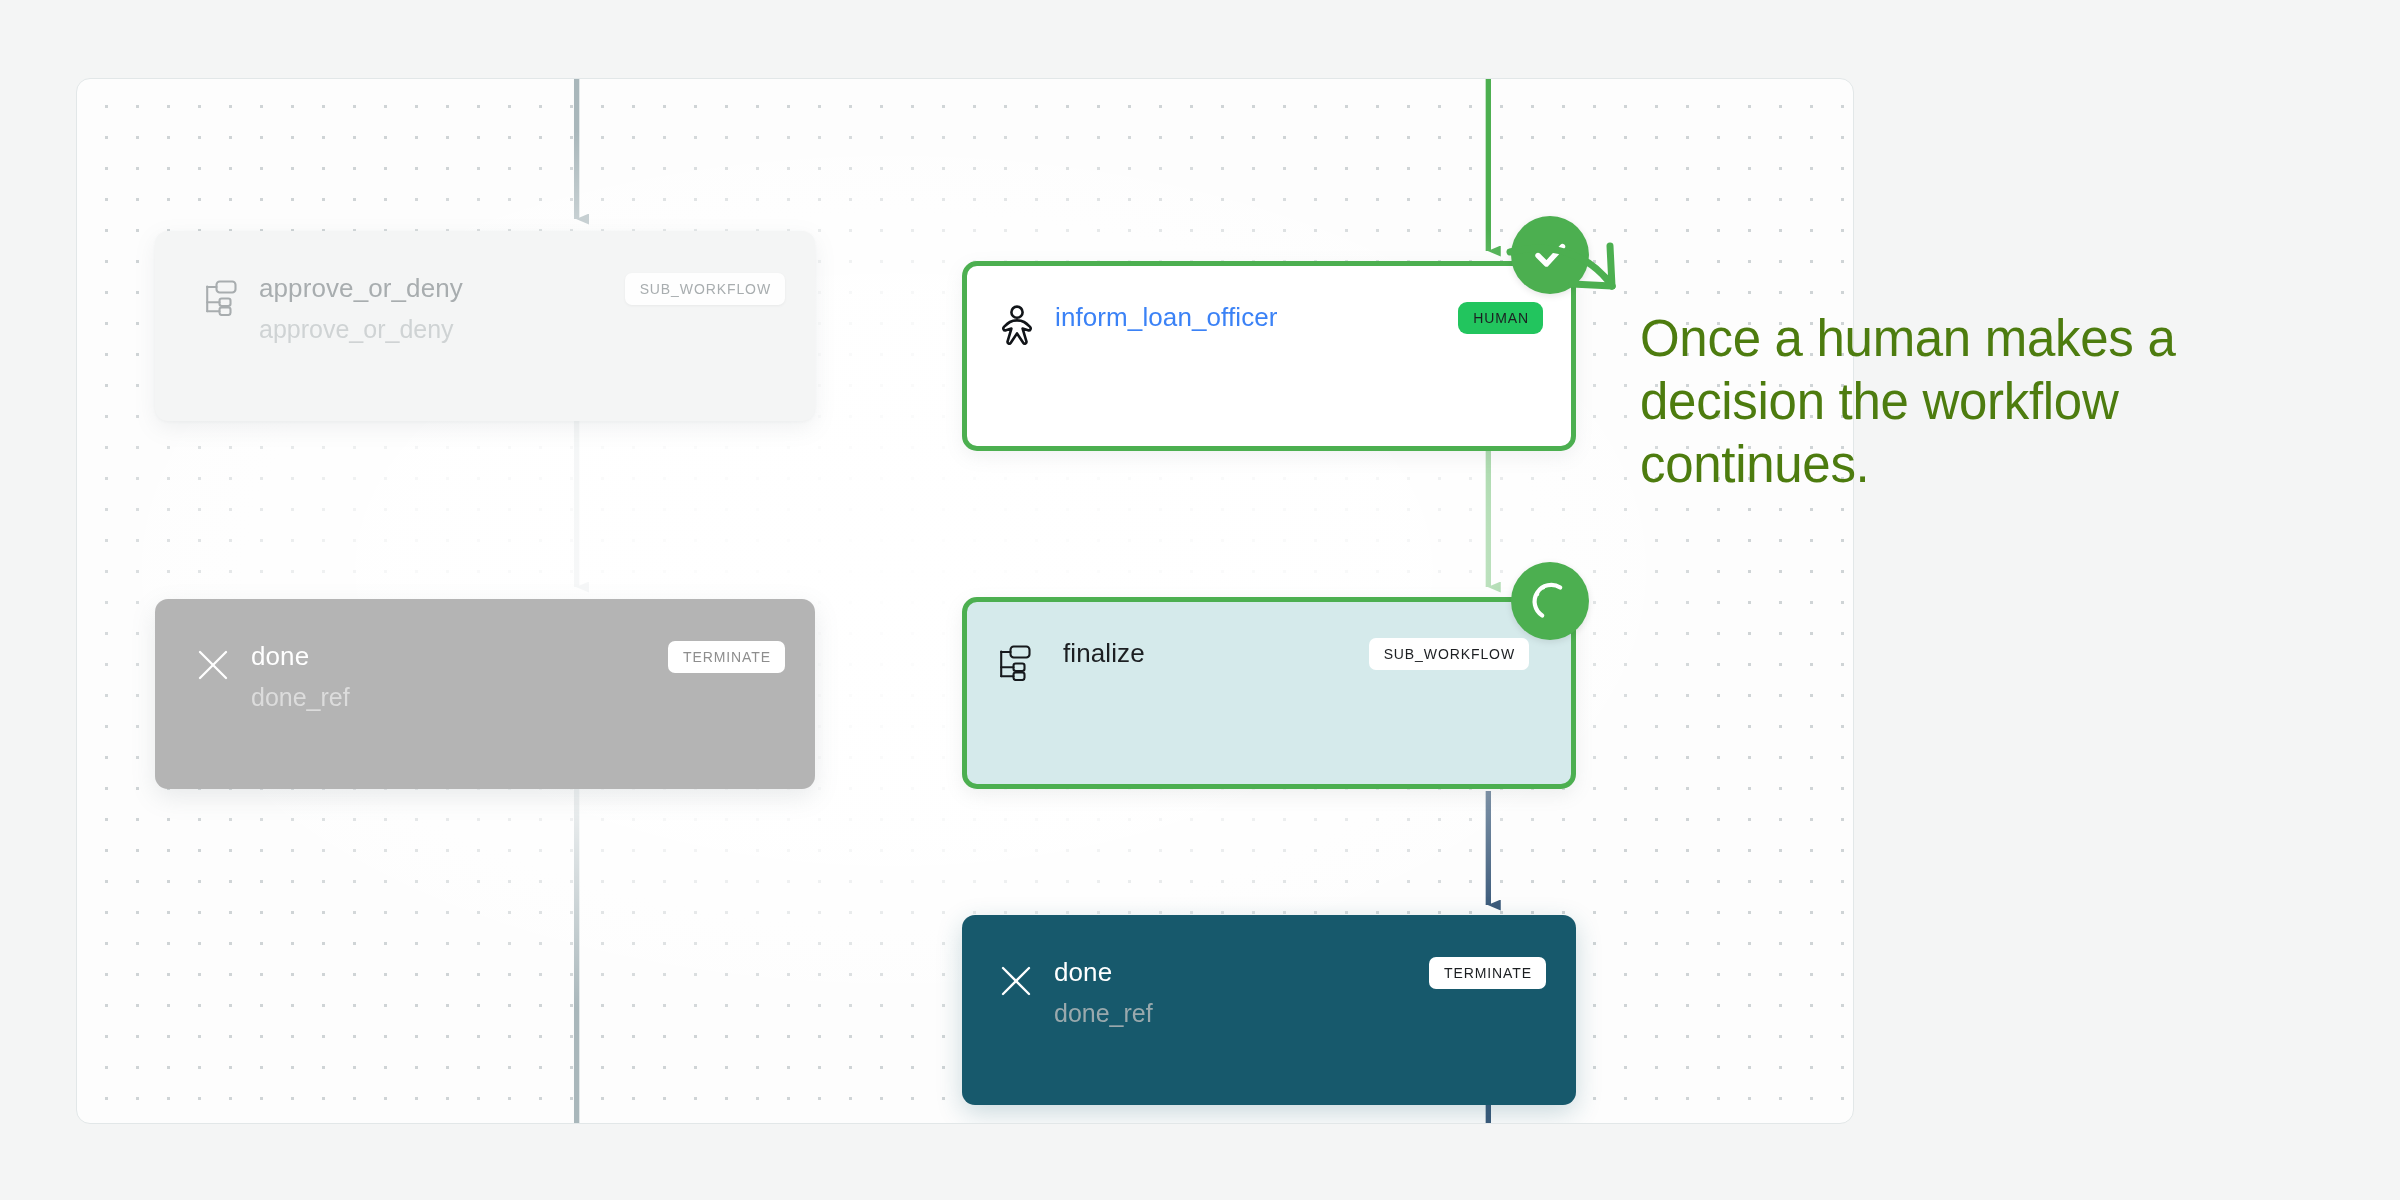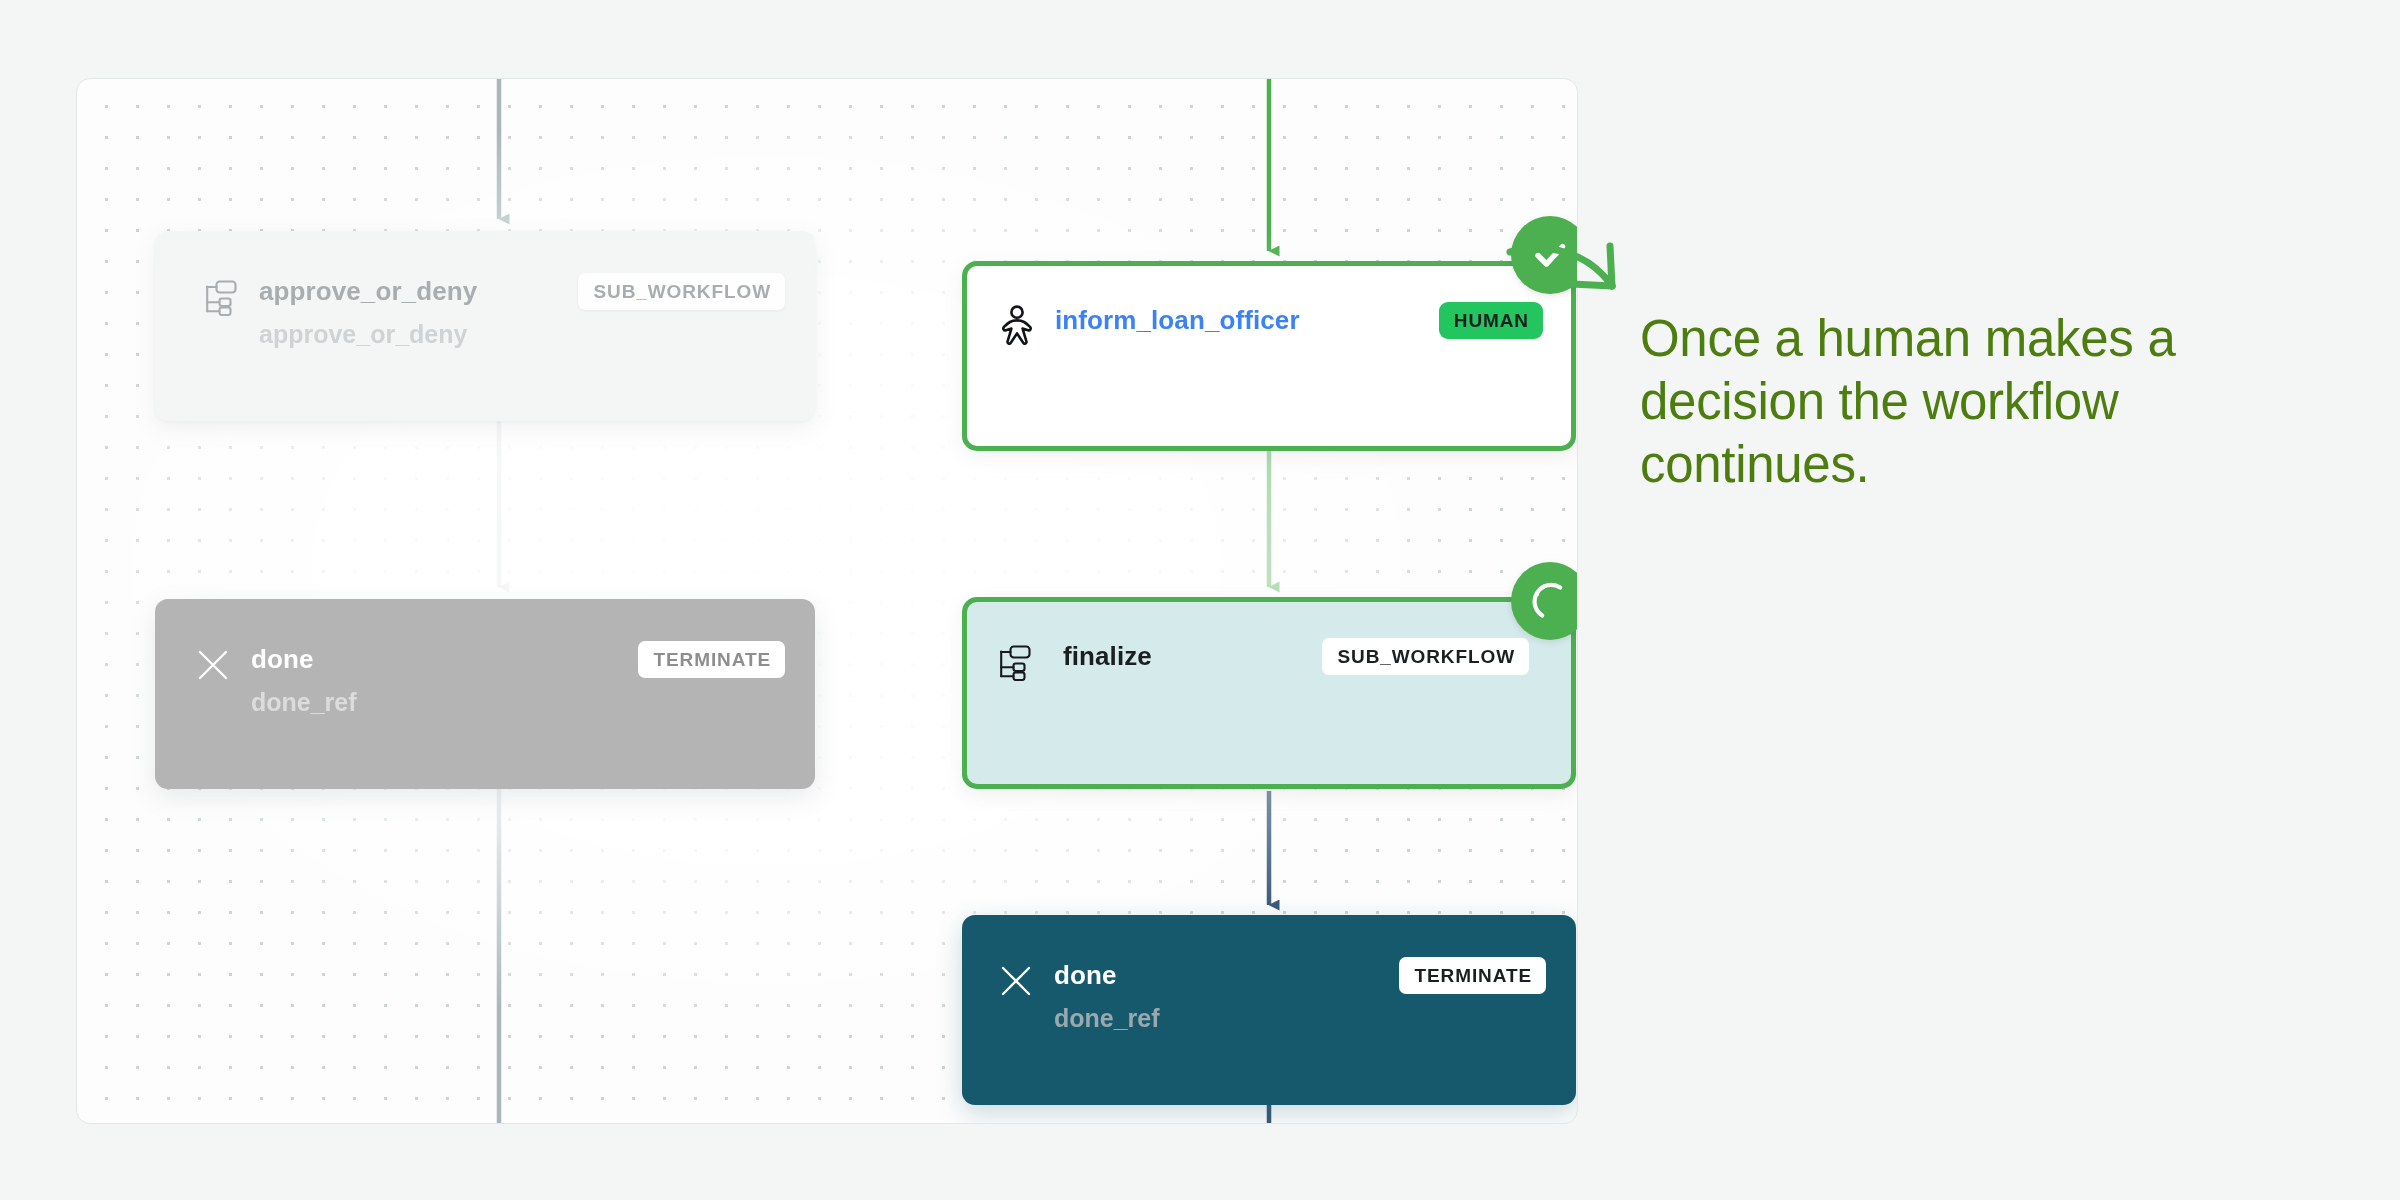--- a/index.html
+++ b/index.html
@@ -13,28 +13,27 @@
     overflow: hidden;
     font-family: "Liberation Sans", sans-serif;
     position: relative;
   }
 
   
   #canvas {
     position: absolute;
     left: 76px;
     top: 78px;
-    width: 1502px;
+    width: 1778px;
     height: 1046px;
     background: #fdfdfd;
     border: 1px solid #e2e7e8;
     border-radius: 14px;
     box-sizing: border-box;
     overflow: hidden;
-    font-weight: bold;
   }
   #dotgrid {
     position: absolute;
     inset: 0;
     background-image: radial-gradient(circle, #c7cdcf 1.7px, transparent 1.8px);
     background-size: 31px 31px;
     background-position: 14px 12px;
     opacity: 0.85;
   }
   
@@ -101,21 +100,21 @@
     white-space: nowrap;
   }
   .node-sub {
     font-size: 25px;
     line-height: 1.05;
     margin-top: 11px;
     white-space: nowrap;
   }
   .badge {
     flex: 0 0 auto;
-    font-size: 19px;
+    font-size: 14px;
     letter-spacing: 0.9px;
     padding: 9px 14px 9px 15px;
     border-radius: 7px;
     line-height: 1;
     white-space: nowrap;
   }
 
   
   #node-approve {
     left: 78px;

